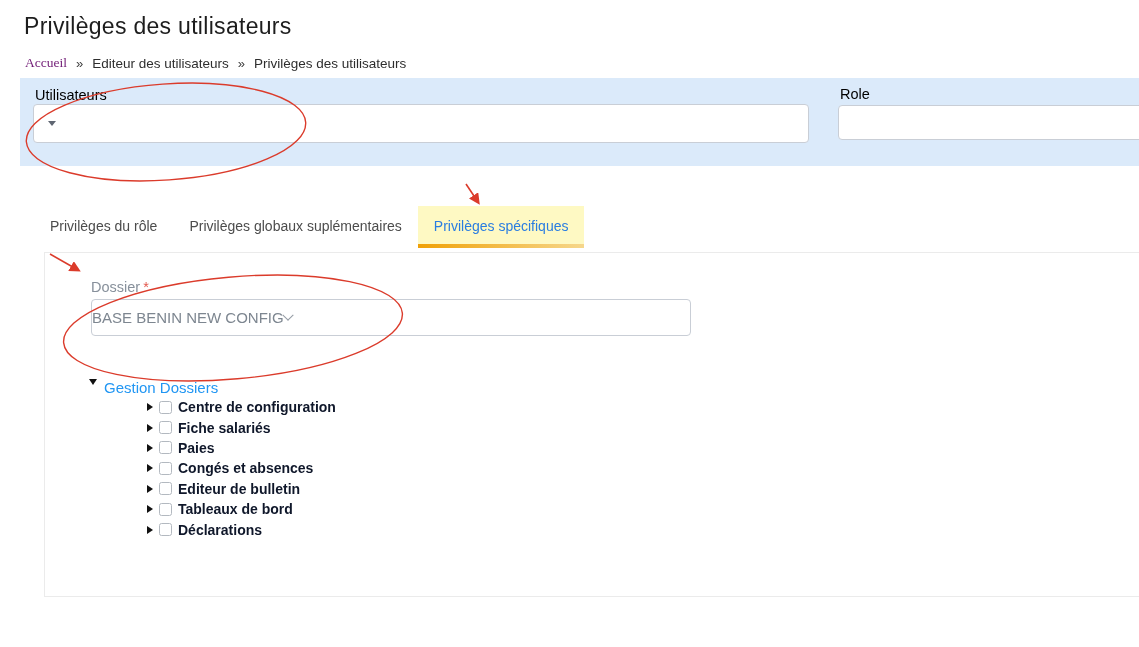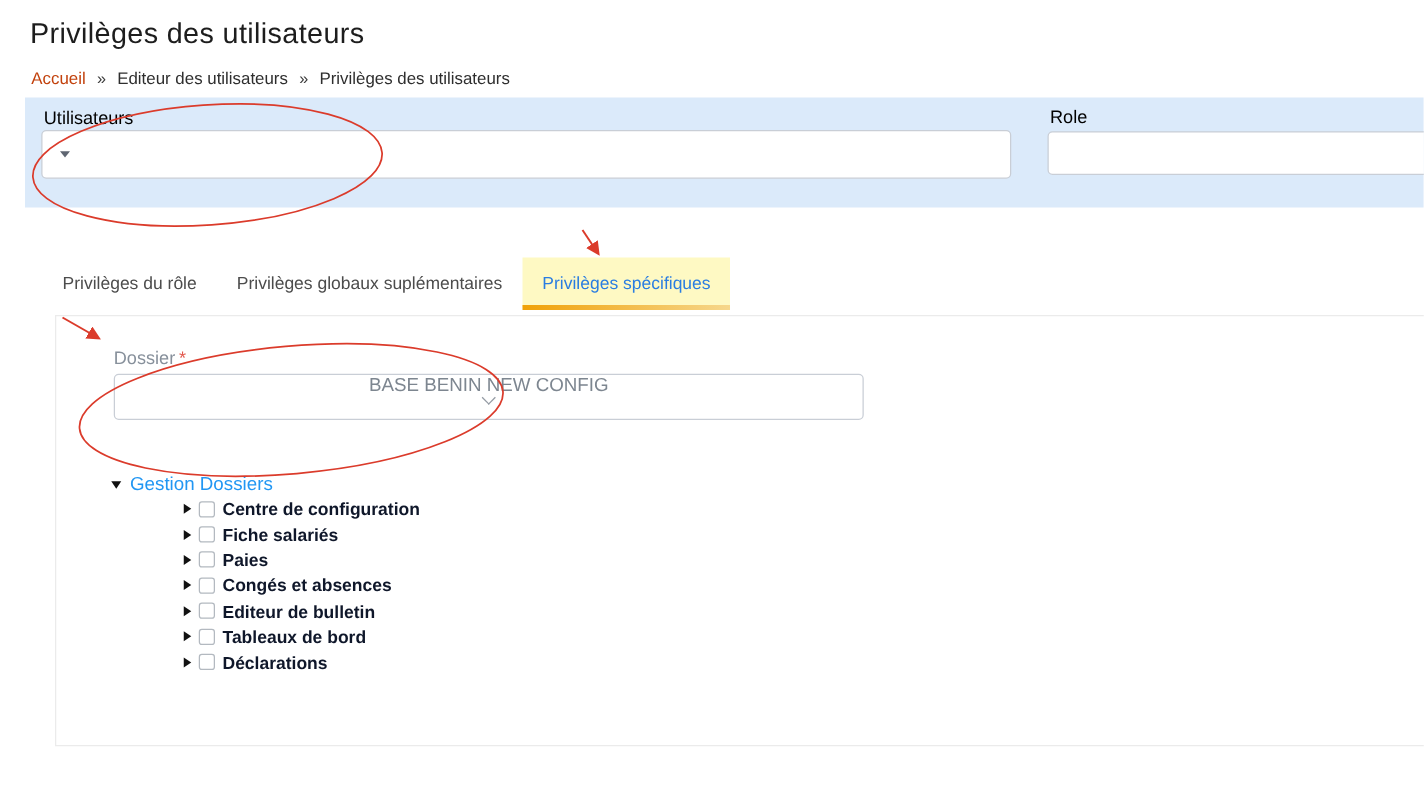--- a/index.html
+++ b/index.html
@@ -6,21 +6,21 @@
   html,body { width:1139px; height:647px; overflow:hidden; background:#ffffff;
               font-family:"Liberation Sans", sans-serif; }
   .stage { position:relative; width:1139px; height:647px; }
 
   
   .page-title { position:absolute; left:24px; top:13px; font-size:23px; font-weight:500;
                 color:#1d1d1d; letter-spacing:.3px; }
   .breadcrumb { position:absolute; left:25px; top:55px; font-size:13.5px; color:#2e2e2e;
                 display:flex; align-items:center; gap:9px; }
   .breadcrumb .crumb { color:#2e2e2e; }
-  .breadcrumb .crumb.accent { color:#c2410c; }
+  .breadcrumb .crumb.accent { color:#701a75;font-family:Liberation Serif, serif; }
   .breadcrumb .sep { color:#3c3c3c; font-size:13px; }
 
   
   .filter-bar { position:absolute; left:20px; top:78px; width:1119px; height:88px;
                 background:#dbeafa; }
   .field-label { position:absolute; font-size:14.5px; color:#000000; }
   .users-label { left:15px; top:9px; }
   .role-label  { left:820px; top:8px; }
   .select-box { position:absolute; background:#fff; border:1px solid #c9ced6;
                 border-radius:4px; display:flex; align-items:center;
@@ -39,26 +39,26 @@
          padding:0 16px; font-size:14px; color:#4c4c4c; cursor:pointer; white-space:nowrap; }
   .tab.active { background:#fef9c3; color:#2a7de1; }
   .tab.active .underline { position:absolute; left:0; right:0; bottom:-2px; height:4px;
          background:linear-gradient(90deg,#f0a108,#f6d78c); }
 
   
   .panel { position:absolute; left:44px; top:252px; width:1120px; height:345px;
            background:#fff; border:1px solid #ebebeb; }
   .dossier-label { position:absolute; left:46px; top:26px; font-size:14.5px; color:#87909b; }
   .dossier-label .req { color:#e2574c; margin-left:3px; }
-  .dossier-select { left:46px; top:46px; width:600px; height:37px; padding:0 0;flex-direction:column; }
+  .dossier-select { left:46px; top:46px; width:600px; height:37px; padding:0 0; }
   .chevron-down { width:8px; height:8px; border-right:1.8px solid #949ba4;
                   border-bottom:1.8px solid #949ba4; transform:rotate(45deg) translate(-2px,-2px); }
 
   
-  .tree-root { position:absolute; left:44px; top:126px; display:flex; align-items:center; gap:7px;
+  .tree-root { position:absolute; left:44px; top:126px; display:flex; gap:7px;
                cursor:pointer; }
   .tri-collapse { width:0; height:0; border-left:4.5px solid transparent;
                   border-right:4.5px solid transparent; border-top:6px solid #111; }
   .tree-root .root-label { font-size:15px; color:#2196f3; }
   .tree-children { position:absolute; left:102px; top:144px; }
   .tree-row { display:flex; align-items:center; height:20.4px; gap:6px; cursor:pointer; }
   .tri-expand { width:0; height:0; border-top:4.5px solid transparent;
                 border-bottom:4.5px solid transparent; border-left:6px solid #111; }
   .cb { width:13px; height:13px; border:1px solid #b3b9c0; border-radius:2.5px; background:#fff;
         flex:0 0 auto; }

